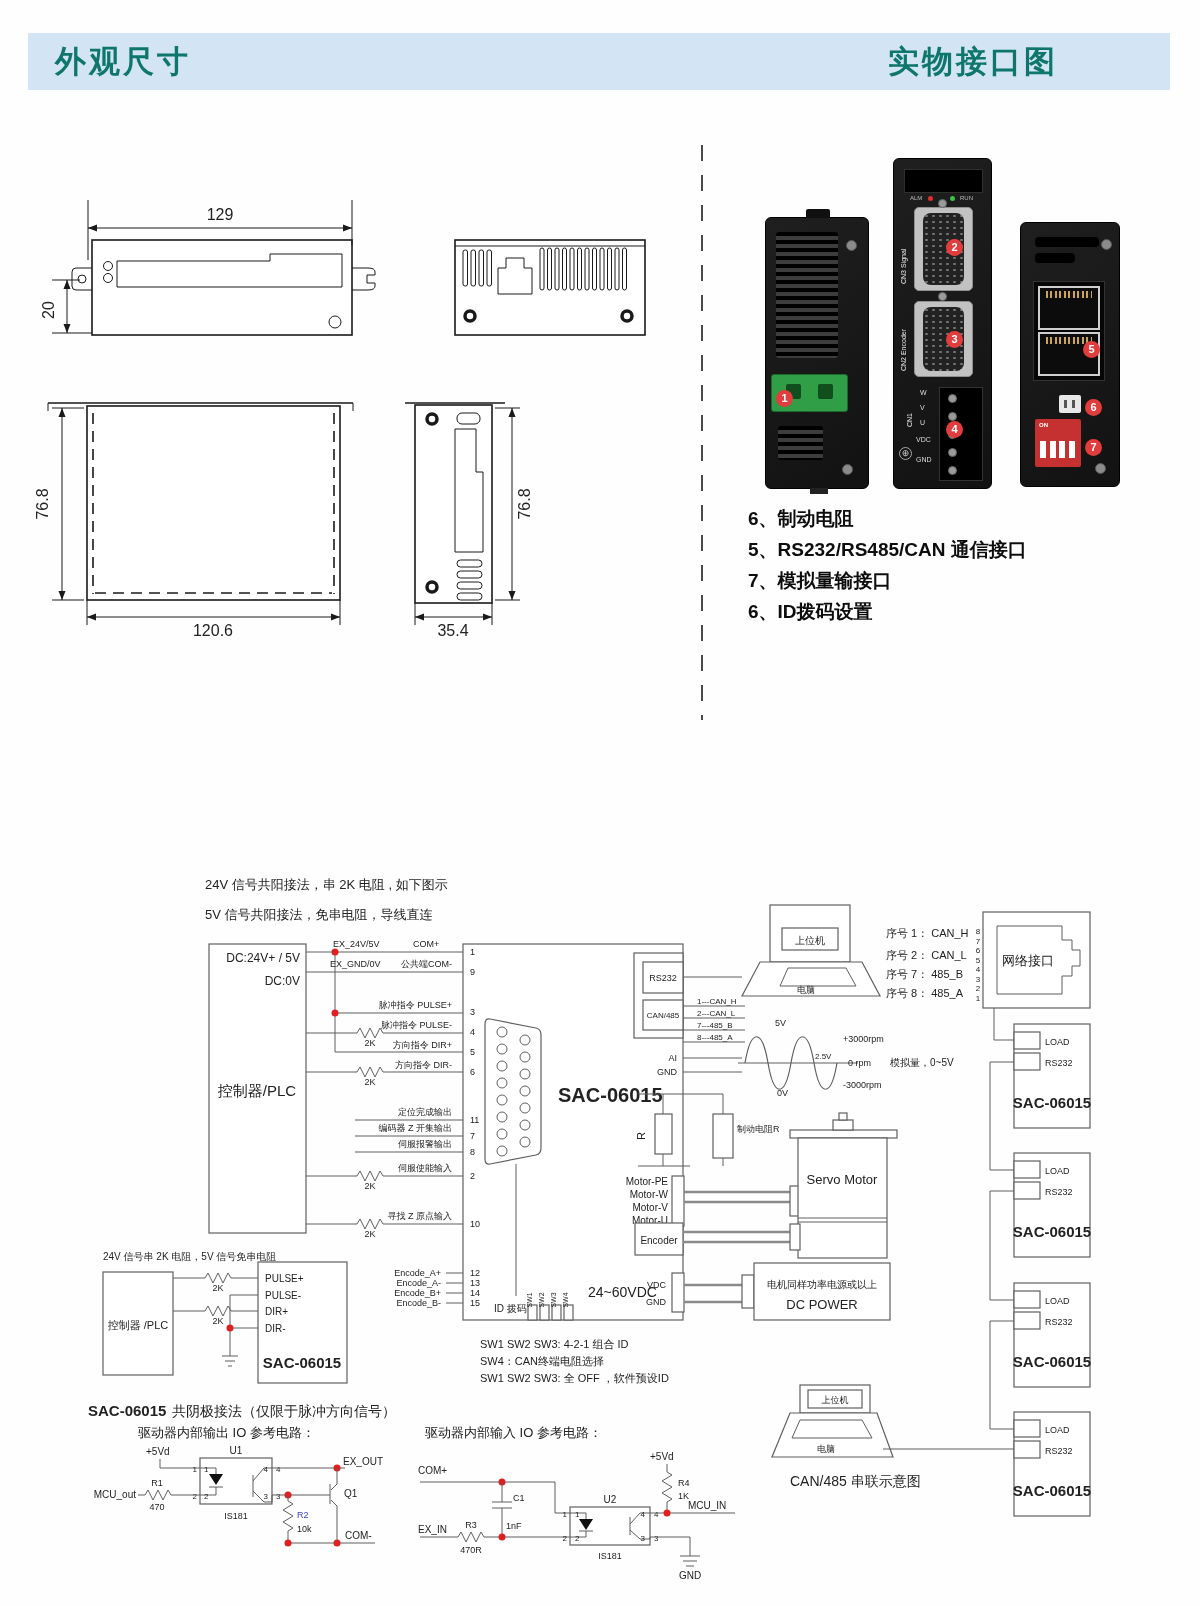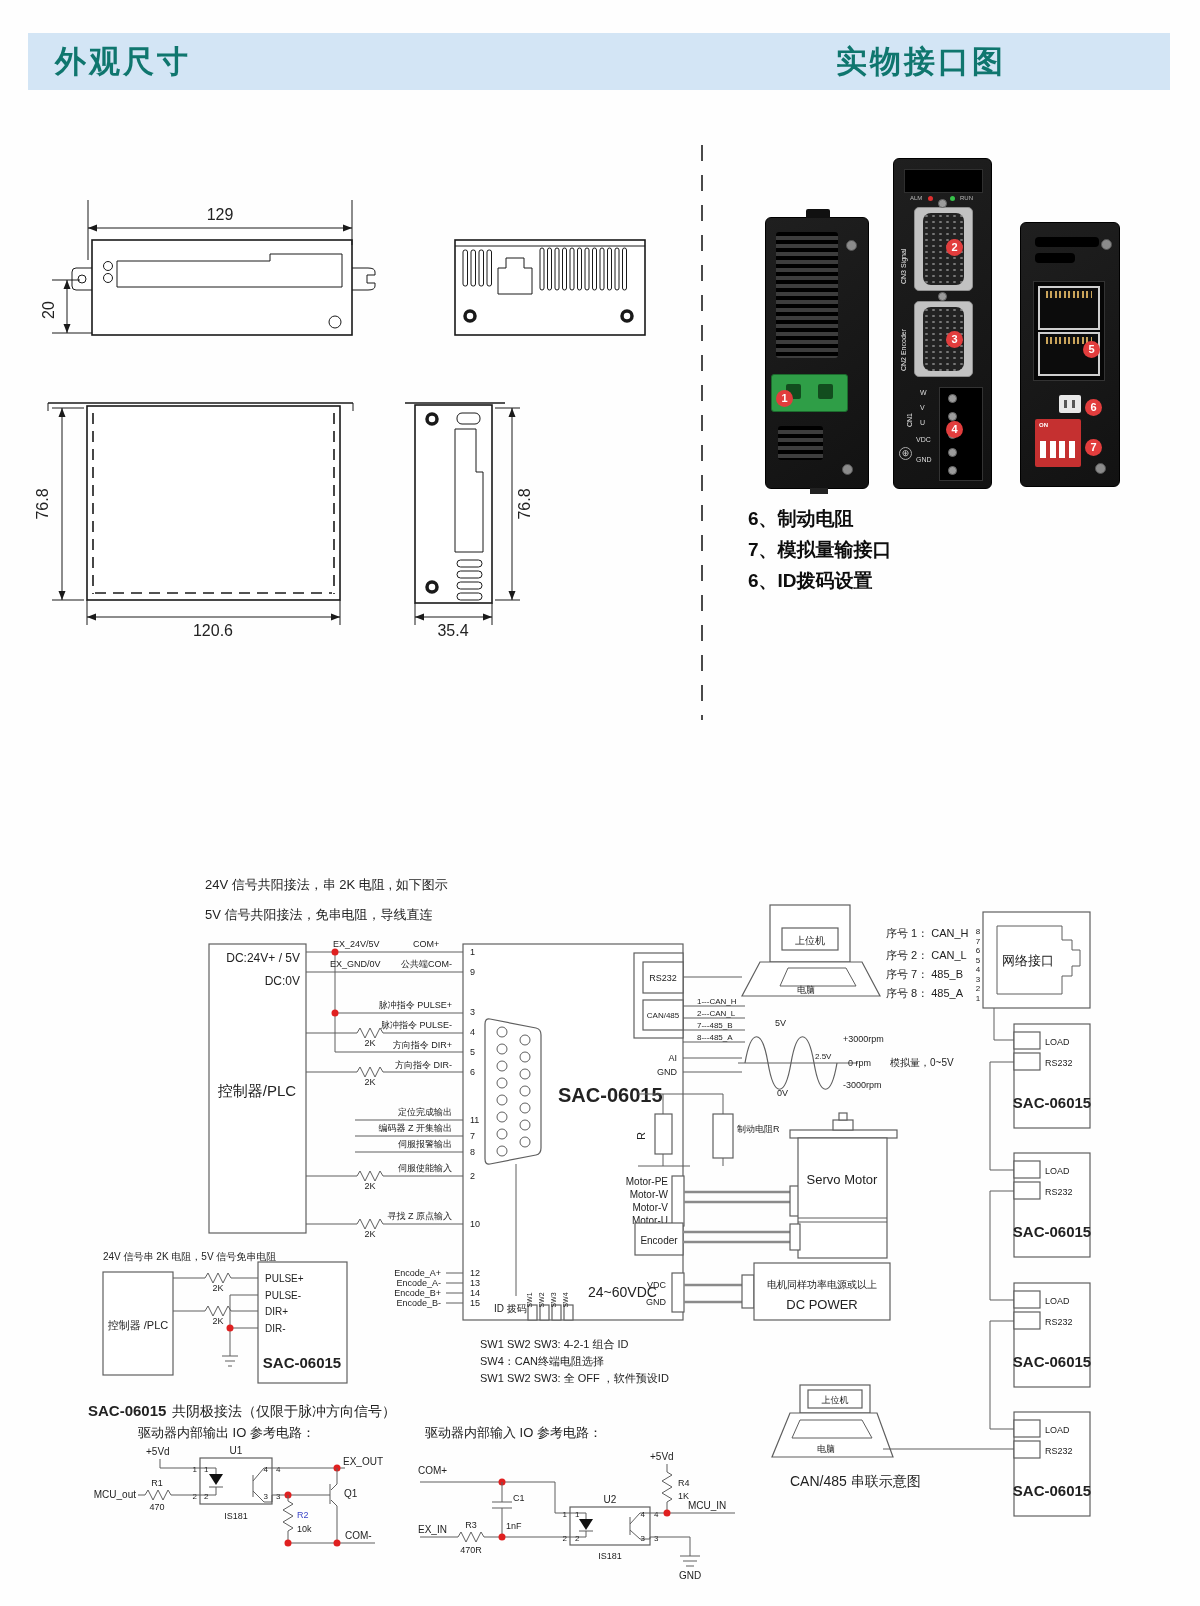--- a/index.html
+++ b/index.html
@@ -1,20 +1,20 @@
 <!DOCTYPE html>
 <html><head>
 <meta charset="utf-8">
 <style>
   body{margin:0;background:#fff}
   .page{position:relative;width:1200px;height:1606px;background:#fefefe;font-family:"Liberation Sans",sans-serif;overflow:hidden}
   .banner{position:absolute;left:28px;width:1142px;height:57px;background:#d3e5f5}
   .bt{position:absolute;top:0;font-size:31px;font-weight:bold;color:#0f766e;line-height:57px;letter-spacing:3px}
   .bt-left{left:27px}
-  .bt-right{left:808px;width:260px;text-align:left}
+  .bt-right{left:770px;width:260px;text-align:right}
   .divider{position:absolute;left:701px;top:145px;width:2px;height:575px;background:repeating-linear-gradient(to bottom,#4a4a4a 0 16px,transparent 16px 30px)}
   
   .device{position:absolute;background:linear-gradient(145deg,#1f1f1f,#121212);border:1px solid #000;border-radius:6px}
   .badge{position:absolute;width:17px;height:17px;border-radius:50%;background:#e23d3d;color:#fff;font-size:11px;font-weight:bold;text-align:center;line-height:17px;z-index:5}
   .vents{position:absolute;background:repeating-linear-gradient(to bottom,#000 0 4px,#3d3d3d 4px 8px);border-radius:3px}
   .hslot{position:absolute;background:#000;border-radius:4px}
   .screw{position:absolute;width:9px;height:9px;border-radius:50%;background:#8b8b8b;border:1px solid #555}
   .mscrew{position:absolute;width:7px;height:7px;border-radius:50%;background:#9b9b9b;border:1px solid #666}
   .tab1{position:absolute;left:40px;top:-9px;width:24px;height:9px;background:#101010;border-radius:2px 2px 0 0}
   .foot1{position:absolute;left:44px;bottom:-6px;width:18px;height:6px;background:#222}
@@ -238,20 +238,21 @@
     <div class="dip" style="left:14px;top:196px;width:46px;height:48px">
       <span class="dipon">ON</span>
       <div class="diptg"></div>
     </div>
     <div class="badge" style="left:64px;top:216px">7</div>
     <div class="screw" style="left:74px;top:240px"></div>
   </div>
 
   <ol class="iflist">
     <li>6、制动电阻</li>
+    <li>5、RS232/RS485/CAN 通信接口</li>
     <li>7、模拟量输接口</li>
     <li>6、ID拨码设置</li>
   </ol>
 
 
   <svg style="left:0;top:856px" width="1200" height="750" viewBox="0 0 1200 750">
     <g>
       <text class="f13" x="205" y="33">24V 信号共阳接法，串 2K 电阻 , 如下图示</text>
       <text class="f13" x="205" y="63">5V 信号共阳接法，免串电阻，导线直连</text>
     </g>

